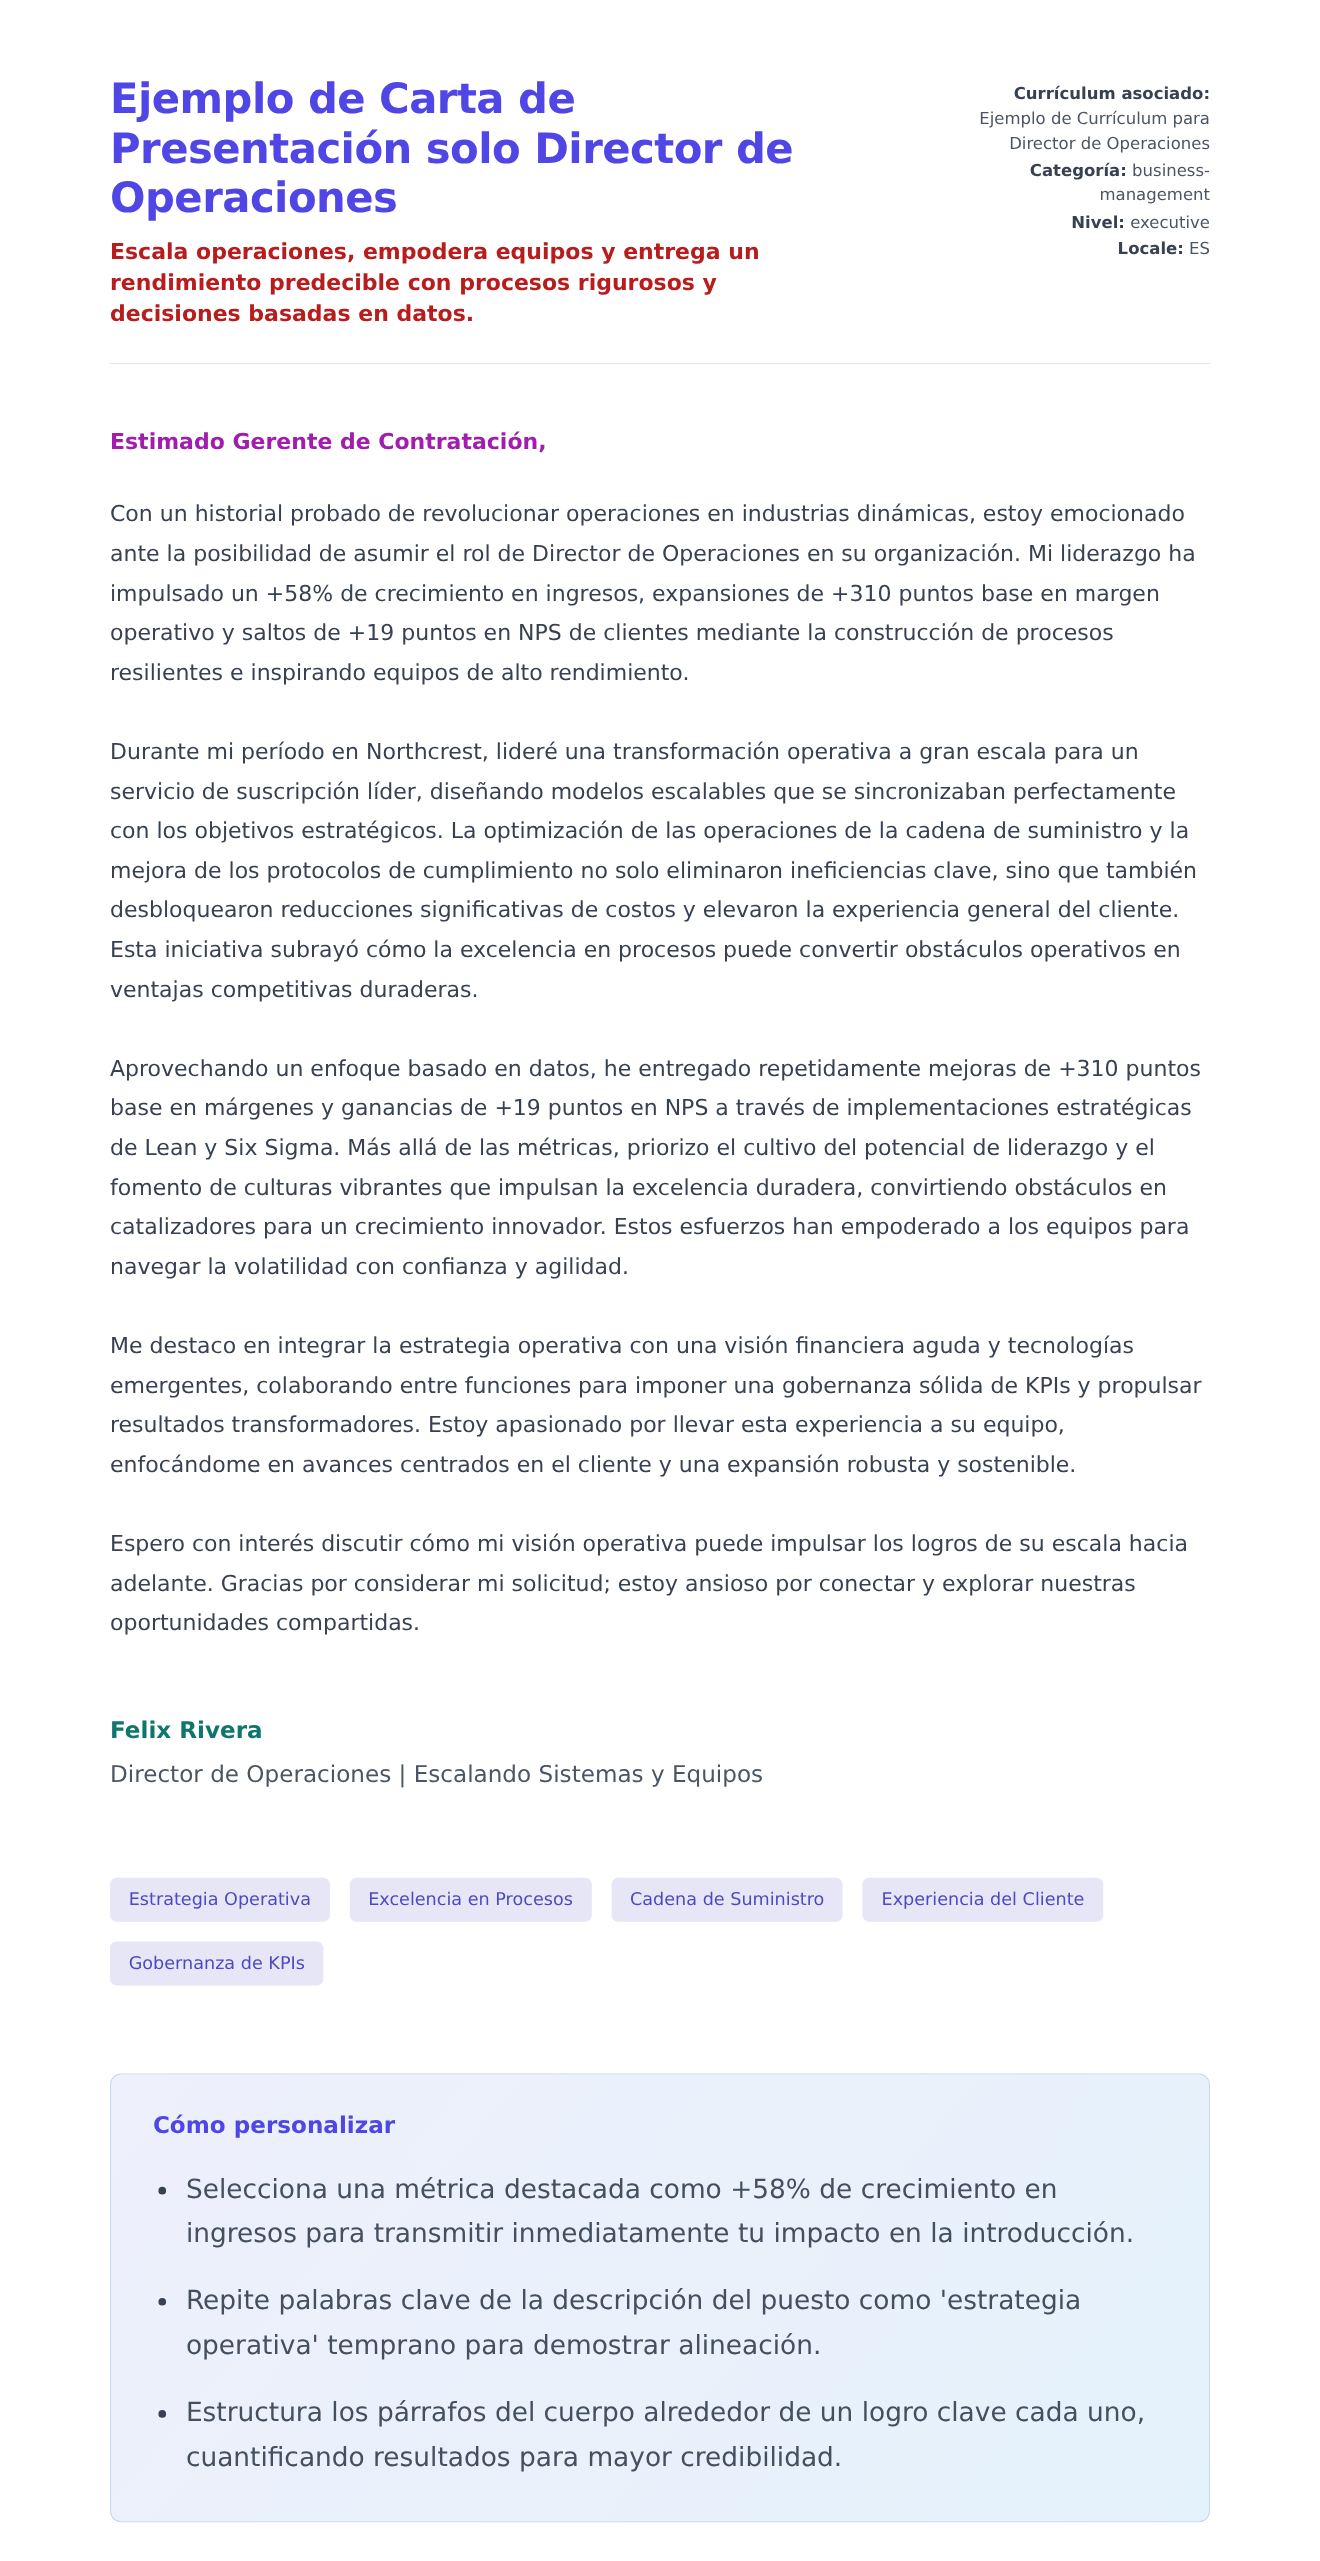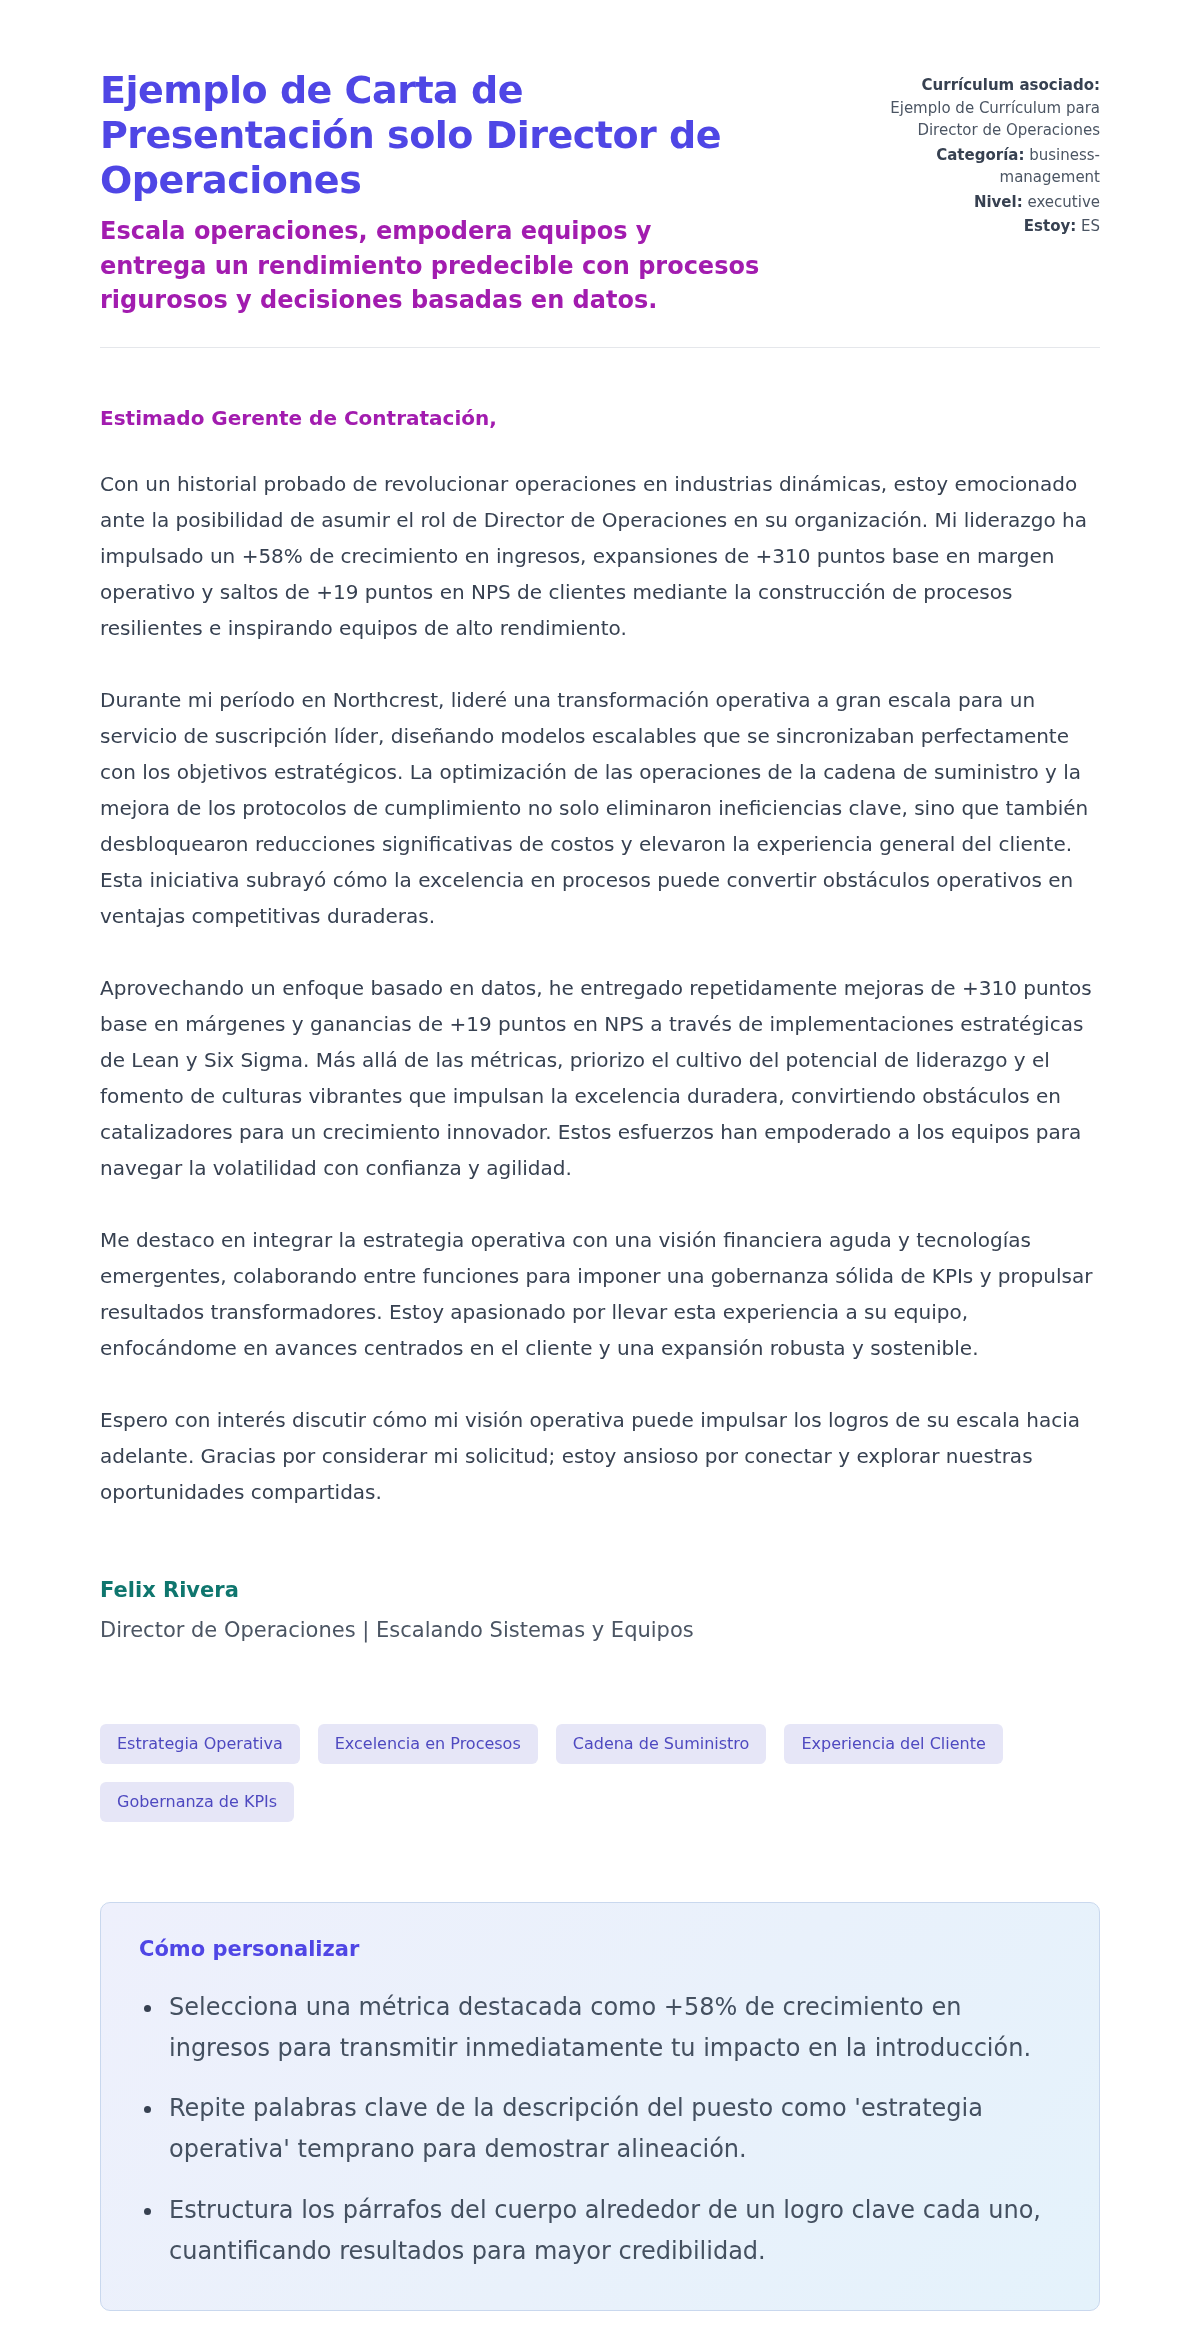--- a/index.html
+++ b/index.html
@@ -26,24 +26,24 @@
   .title {
     margin: 0 0 12px;
     font-size: 38px;
     line-height: 1.18;
     font-weight: bold;
     letter-spacing: -0.5px;
     color: #4f46e5;
   }
   .subtitle {
     margin: 0;
-    font-size: 24px;
+    font-size: 20px;
     line-height: 1.42;
     font-weight: bold;
-    color: #a21caf;
+    color: #b91c1c;
   }
   .meta {
     flex-shrink: 0;
     width: 252px;
     text-align: right;
     font-size: 15px;
     line-height: 1.5;
     padding-top: 6px;
   }
   .meta-row { margin-bottom: 2px; }
@@ -148,21 +148,21 @@
       </div>
       <div class="meta-row">
         <span class="meta-label">Categoría:</span>
         <span class="meta-value">business-management</span>
       </div>
       <div class="meta-row">
         <span class="meta-label">Nivel:</span>
         <span class="meta-value">executive</span>
       </div>
       <div class="meta-row">
-        <span class="meta-label">Estoy:</span>
+        <span class="meta-label">Locale:</span>
         <span class="meta-value">ES</span>
       </div>
     </aside>
   </header>
 
   <hr class="divider">
 
   <section class="letter">
     <p class="greeting">Estimado Gerente de Contratación,</p>
     <p class="para">Con un historial probado de revolucionar operaciones en industrias dinámicas, estoy emocionado ante la posibilidad de asumir el rol de Director de Operaciones en su organización. Mi liderazgo ha impulsado un +58% de crecimiento en ingresos, expansiones de +310 puntos base en margen operativo y saltos de +19 puntos en NPS de clientes mediante la construcción de procesos resilientes e inspirando equipos de alto rendimiento.</p>

